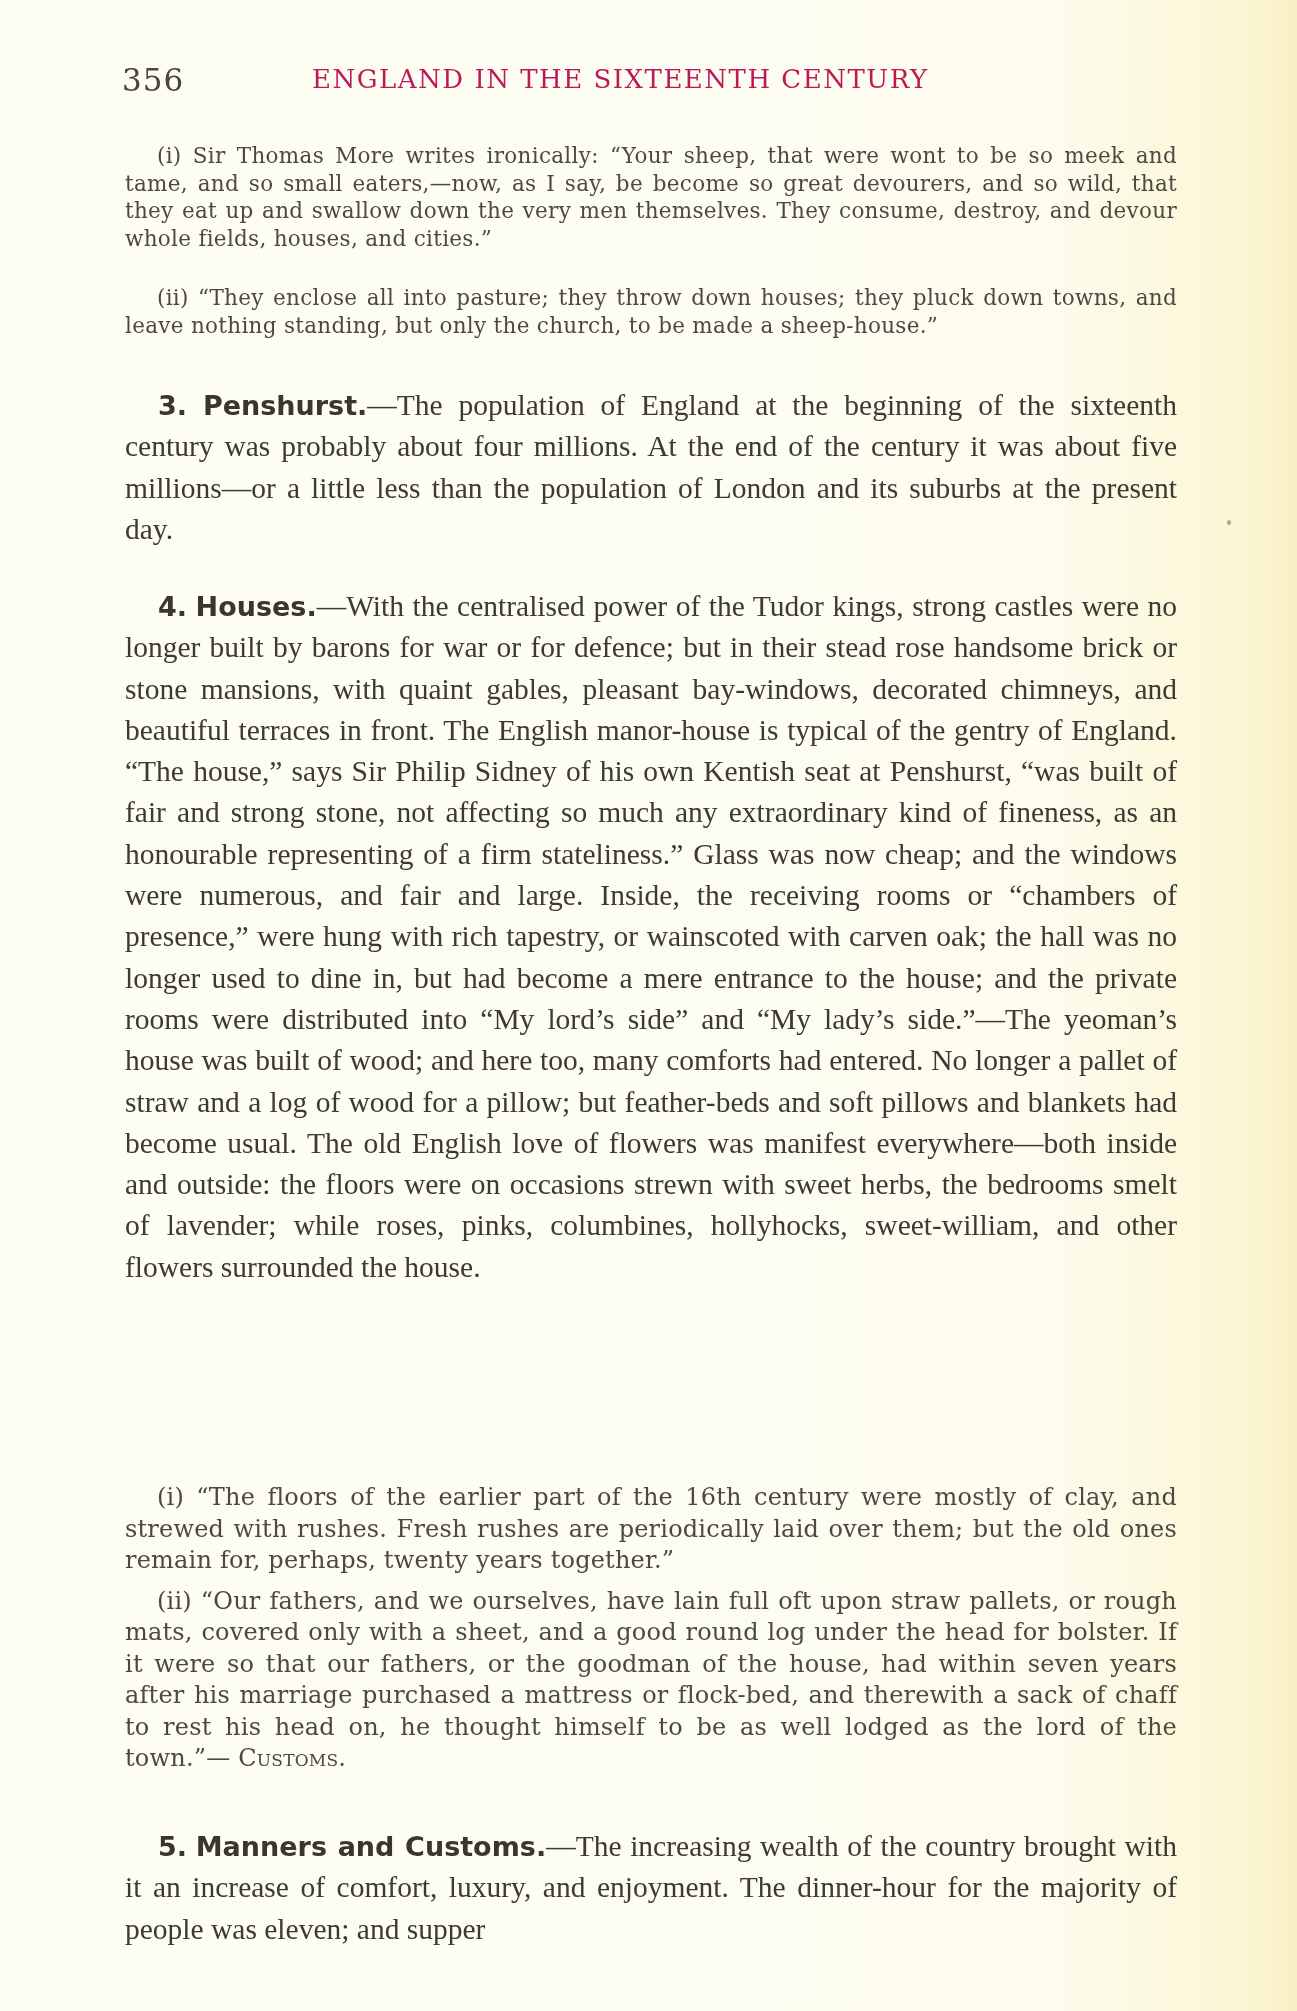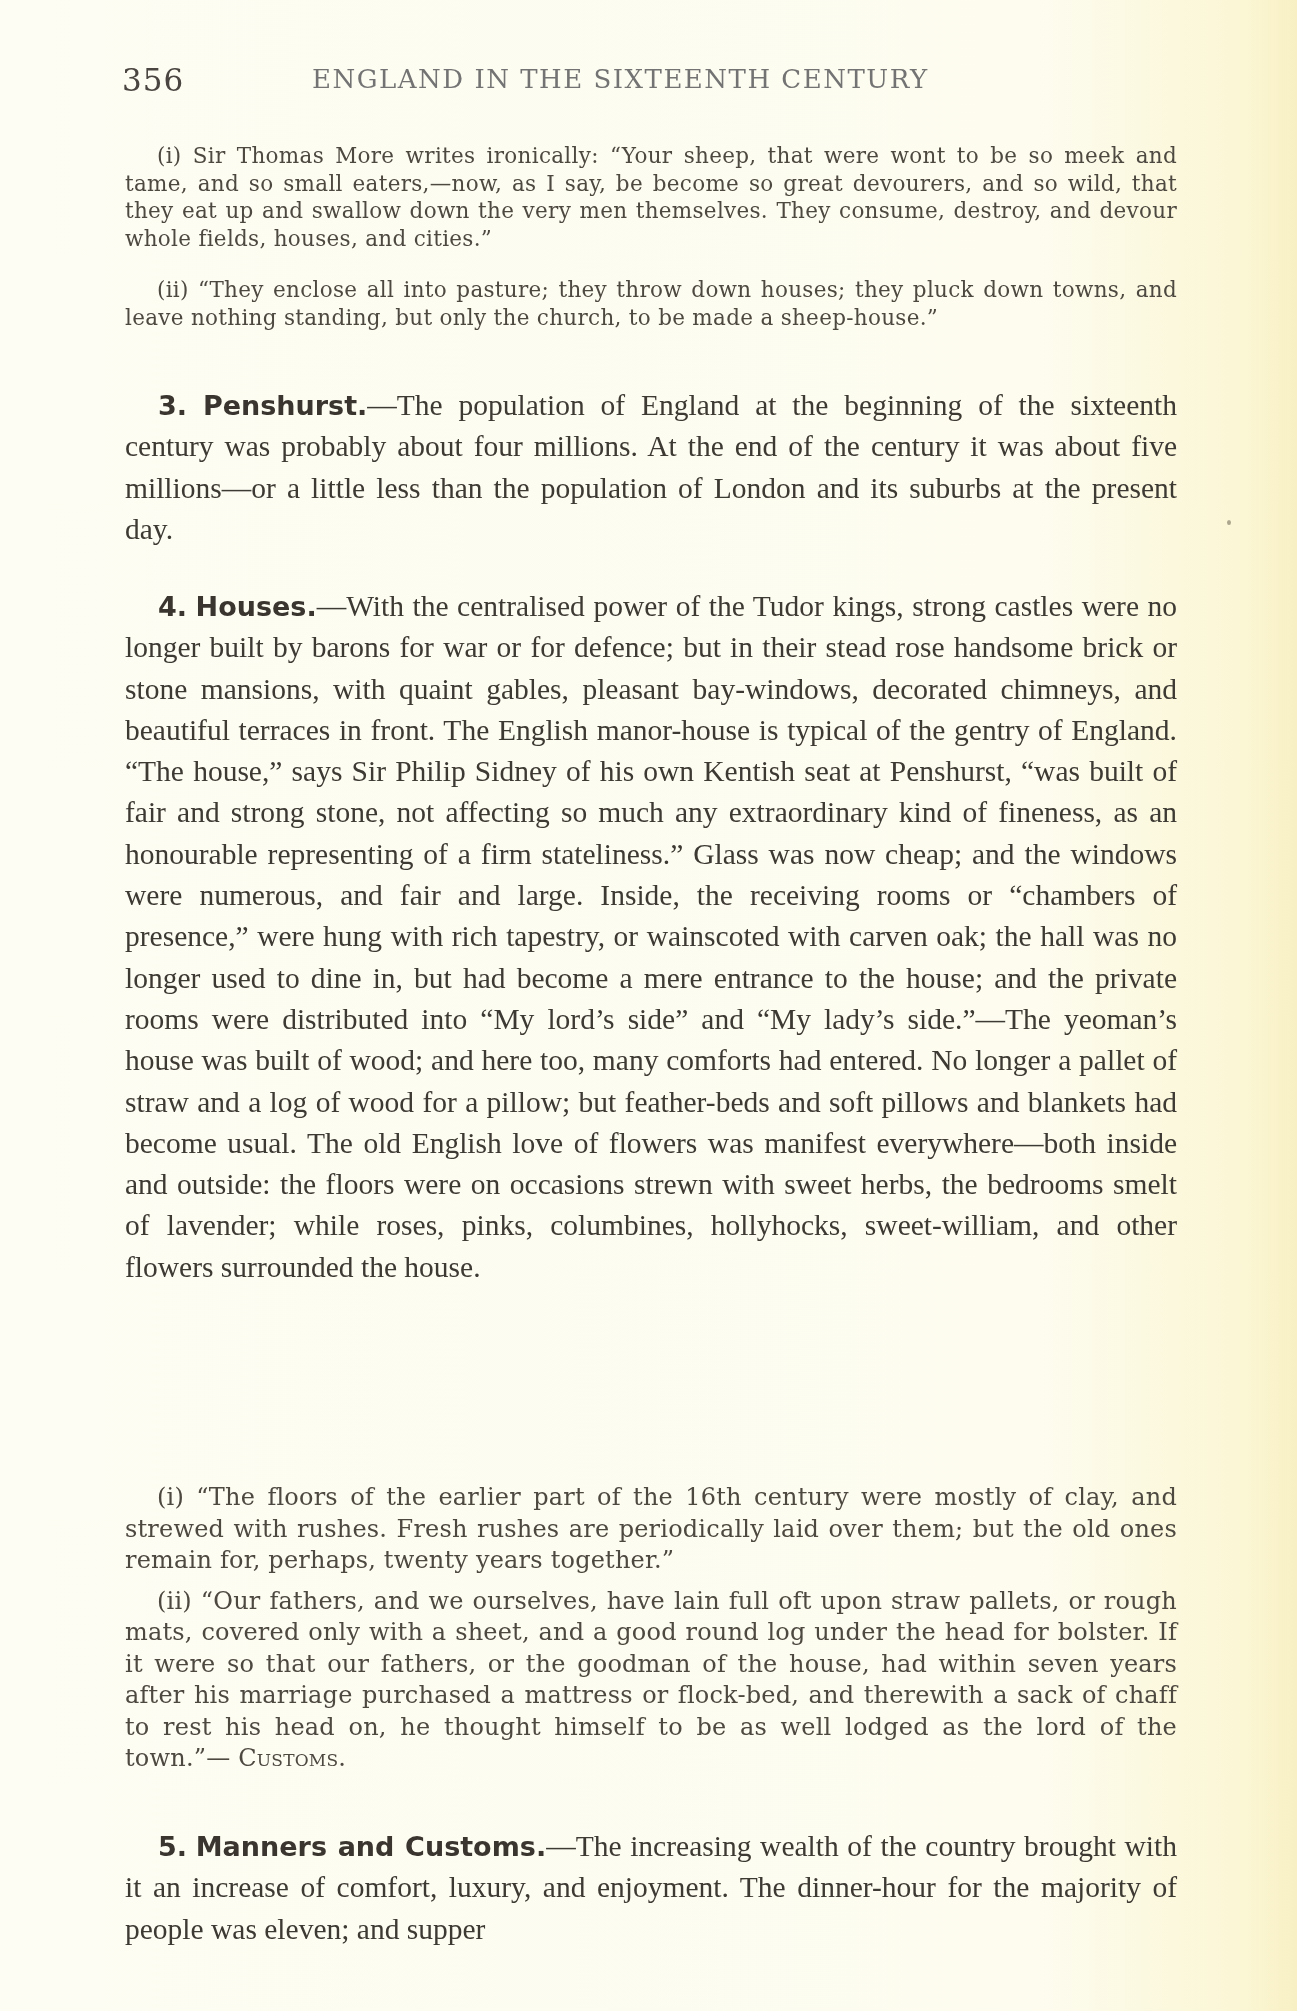--- a/index.html
+++ b/index.html
@@ -6,21 +6,21 @@
   body {
     width: 1297px; height: 2011px; position: relative; overflow: hidden;
     background: #fdfcee;
     background-image: linear-gradient(to right, #fdfdf3 0%, #fdfcef 80%, #fbf6d4 96%, #f8f0c4 100%);
     color: #3e3a33;
     font-family: "DejaVu Serif", "Liberation Serif", serif;
   }
   .page { position: absolute; left: 0; top: 0; width: 1297px; height: 1492px; }
   .running-head { position: absolute; top: 62px; left: 122px; width: 1080px; height: 40px; }
   .page-num { position: absolute; left: 0; top: 0; font-size: 31px; letter-spacing: 1px; color: #4a4540; }
-  .head-title { position: absolute; left: 190px; top: 2px; font-size: 26px; letter-spacing: 1.5px; color: #737373; white-space: nowrap; }
+  .head-title { position: absolute; left: 190px; top: 2px; font-size: 26px; letter-spacing: 1.5px; color: #be185d; white-space: nowrap; }
 
   .block { position: absolute; left: 125px; width: 1052px; text-align: justify; }
   .fn { font-size: 21.5px; line-height: 27.5px; color: #4d4840; letter-spacing: 0.3px; }
   .fn p { margin: 0; text-indent: 32px; text-align: justify; }
   .body { font-size: 29.5px; line-height: 41.3px; color: #3d3933; font-family: "Liberation Serif", "DejaVu Serif", serif; }
   .body p { margin: 0; text-indent: 33px; text-align: justify; }
   .sec-head { font-family: "DejaVu Sans", "Liberation Sans", sans-serif; font-weight: bold; font-size: 27px; color: #3a362f; }
   .fn2 { font-size: 24px; line-height: 31.5px; color: #4d4840; letter-spacing: 0.2px; }
   .fn2 p { margin: 0; text-indent: 32px; text-align: justify; }
   .smallcaps { font-variant: small-caps; }
@@ -30,21 +30,21 @@
 <body>
 
 <div class="page">
 
   <div class="running-head">
     <span class="page-num">356</span>
     <span class="head-title">ENGLAND IN THE SIXTEENTH CENTURY</span>
   </div>
 
   <div class="block fn" style="top:142px;">
-    <p style="margin-bottom:24px;">
+    <p style="margin-bottom:32px;">
       <span>(i)</span>
       <span>Sir Thomas More writes ironically: “Your sheep, that were wont to be so meek and tame, and so small eaters,—now, as I say, be become so great devourers, and so wild, that they eat up and swallow down the very men themselves. They consume, destroy, and devour whole fields, houses, and cities.”</span>
     </p>
     <p>
       <span>(ii)</span>
       <span>“They enclose all into pasture; they throw down houses; they pluck down towns, and leave nothing standing, but only the church, to be made a sheep-house.”</span>
     </p>
   </div>
 
   <div class="block body" style="top:385px;">

